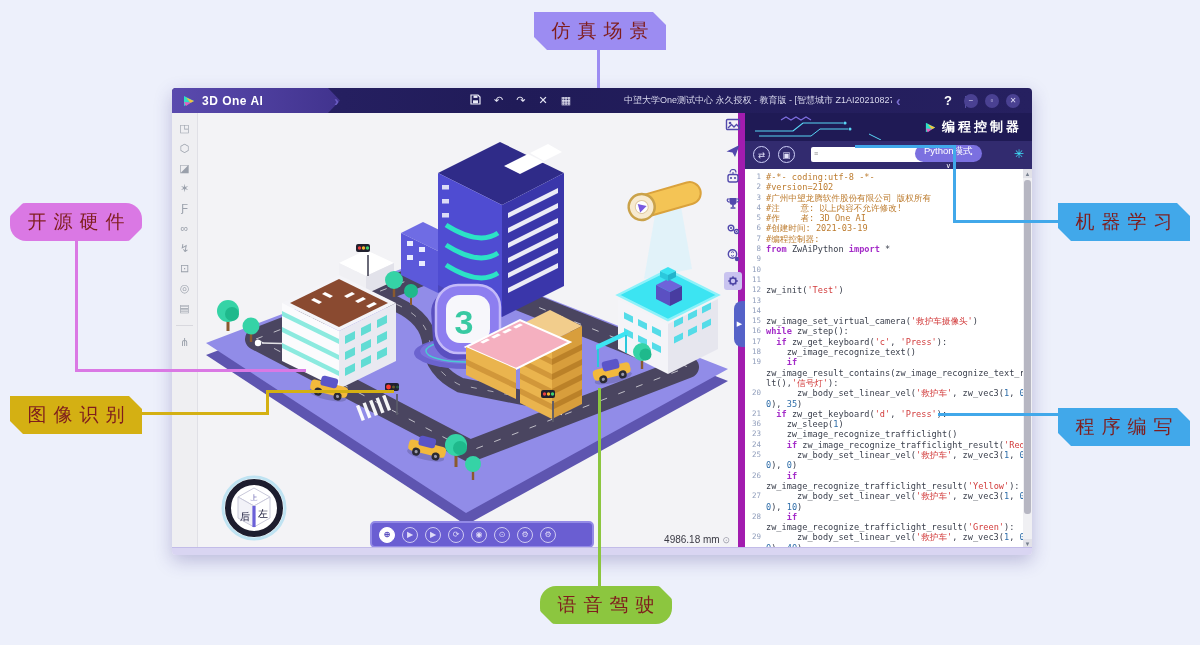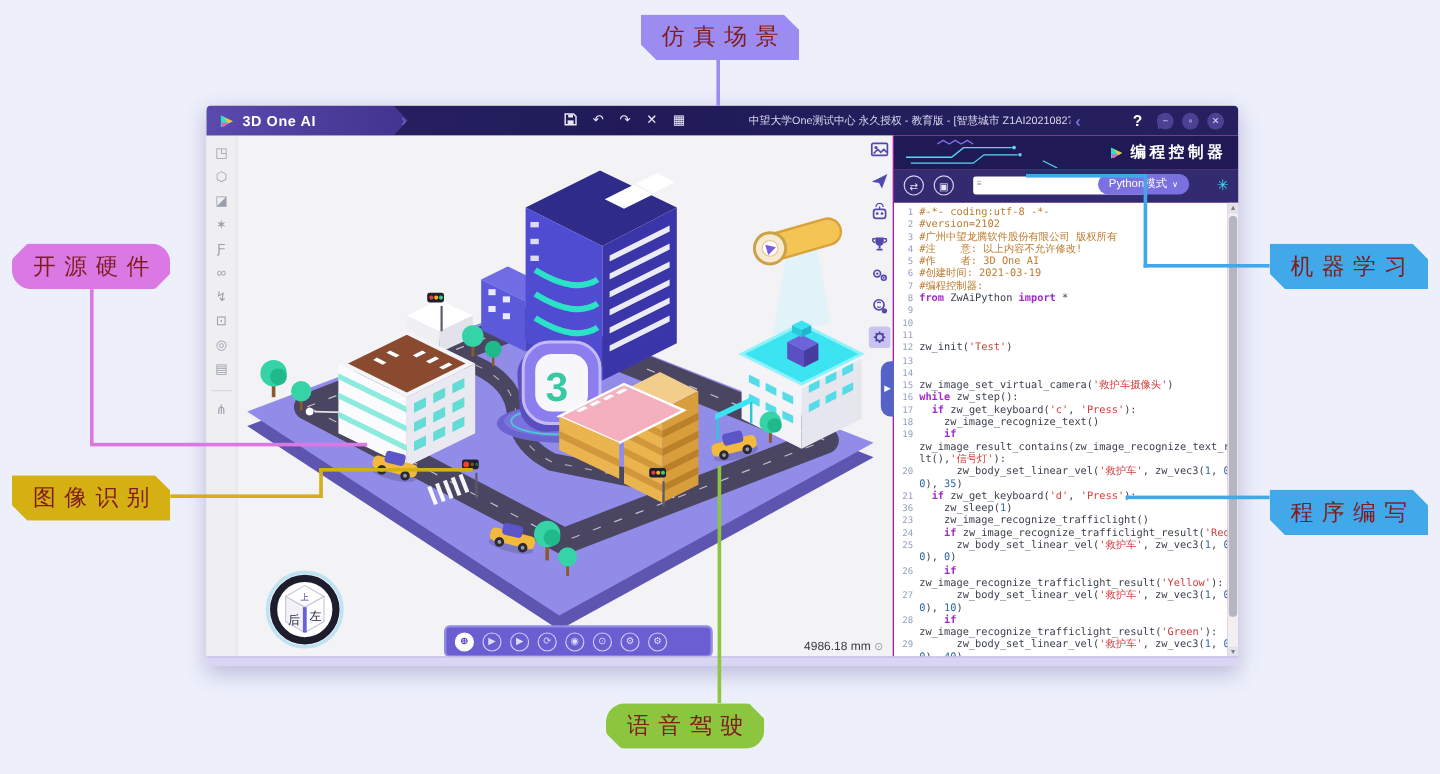--- a/index.html
+++ b/index.html
@@ -35,41 +35,41 @@
   .scene-svg{position:absolute;left:0;top:0;}
   .vp-toolbar{position:absolute;left:172px;top:408px;width:206px;height:23px;background:#6a5ed2;
               border:2px solid #938ae6;border-radius:5px;display:flex;align-items:center;gap:7px;
               padding:0 7px;}
   .vbtn{width:16px;height:16px;border-radius:50%;border:1.4px solid #cfcaf2;color:#dfdbf8;font-size:8px;
         display:flex;align-items:center;justify-content:center;line-height:1;box-sizing:border-box;}
   .vbtn.active{background:#fff;border-color:#fff;color:#5a4fc0;font-weight:bold;}
   .vp-measure{position:absolute;right:8px;bottom:3px;font-size:10px;color:#3a3a44;}
   .vp-measure .mi{color:#9a9aa8;font-size:9px;}
   
-  .rpanel{position:relative;width:287px;background:#ec4899;border-left:1px solid #a21caf;}
+  .rpanel{position:relative;width:287px;background:#bef264;border-left:7px solid #a21caf;}
   .rp-strip{position:absolute;left:-22px;top:3px;width:20px;display:flex;flex-direction:column;
             align-items:center;gap:8px;z-index:5;}
   .rp-strip .sic{width:18px;height:18px;display:flex;align-items:center;justify-content:center;}
   .rp-strip .sic.sel{background:#c9c3f0;border-radius:3px;}
   .collapse-tab{position:absolute;left:-11px;top:188px;width:11px;height:46px;background:#5562c8;
                 border-radius:8px 0 0 8px;color:#fff;font-size:7px;display:flex;align-items:center;
                 justify-content:center;z-index:4;}
   .rp-header{position:relative;height:28px;background:#1f1a55;display:flex;align-items:center;
              justify-content:flex-end;padding-right:10px;color:#fff;overflow:hidden;}
   .rp-title{font-size:13px;font-weight:bold;letter-spacing:3px;margin-left:5px;}
   .rp-toolbar{position:relative;height:28px;background:#322b6f;}
   .circ-btn{position:absolute;top:5px;width:17px;height:17px;border-radius:50%;border:1.3px solid #cfd0f8;
             color:#e4e3fa;font-size:8.5px;display:flex;align-items:center;justify-content:center;
             box-sizing:border-box;}
   .rp-input{position:absolute;left:66px;top:6px;width:143px;height:15px;background:#fff;border:none;
             border-radius:2px;font-size:8px;padding:0 4px 0 12px;box-sizing:border-box;color:#444;}
   .rp-input-ic{position:absolute;left:69px;top:9px;font-size:7px;color:#888;z-index:2;}
   .mode-pill{position:absolute;left:170px;top:4px;height:17px;padding:0 9px;border-radius:10px;
              background:#7b70e0;color:#fff;font-size:9.5px;display:flex;align-items:center;gap:4px;
-             white-space:nowrap;}
+             white-space:nowrap;flex-direction:column;}
   .rp-gear{position:absolute;right:8px;top:7px;color:#3fe2fa;font-size:12px;line-height:1;}
   
   .code-area{position:absolute;left:0;right:9px;top:56px;bottom:0;background:#fff;overflow:hidden;
              font-family:"DejaVu Sans Mono",monospace;padding-top:3px;}
   .crow{display:flex;line-height:10.3px;white-space:pre;}
   .ln{width:16px;min-width:16px;text-align:right;color:#93a0bd;margin-right:5px;font-size:7.5px;}
   .ctext{font-size:8.6px;}
   .tc{color:#bd7c2f}.tk{color:#a42cc8;font-weight:bold}.ts{color:#d23c3c}.tn{color:#2d6ca8}.tp{color:#3a3f4c}
   .vscroll{position:absolute;right:0;top:56px;bottom:0;width:9px;background:#f0f0f3;}
   .vs-btn{position:absolute;left:0;width:9px;height:9px;background:#e2e2e8;color:#77808f;font-size:6px;
@@ -585,16 +585,16 @@
   <div class="cline" style="left:266px;top:390px;width:128px;height:3px;background:#d4b013;"></div>
 
   <div class="callout" style="left:1058px;top:203px;background:#41a8ea;">机器学习</div>
   <div class="cline" style="left:953px;top:220px;width:105px;height:3px;background:#41a8ea;"></div>
   <div class="cline" style="left:953px;top:145px;width:3px;height:78px;background:#41a8ea;"></div>
   <div class="cline" style="left:855px;top:145px;width:100px;height:3px;background:#41a8ea;"></div>
 
   <div class="callout" style="left:1058px;top:408px;background:#41a8ea;">程序编写</div>
   <div class="cline" style="left:938px;top:413px;width:120px;height:3px;background:#41a8ea;"></div>
 
-  <div class="callout" style="left:505px;top:586px;background:#8cc63f;border-radius:16px;">语音驾驶</div>
+  <div class="callout" style="left:540px;top:586px;background:#8cc63f;border-radius:16px;">语音驾驶</div>
   <div class="cline" style="left:598px;top:388px;width:3px;height:198px;background:#8cc63f;"></div>
 
 </div>
 
 </body></html>

